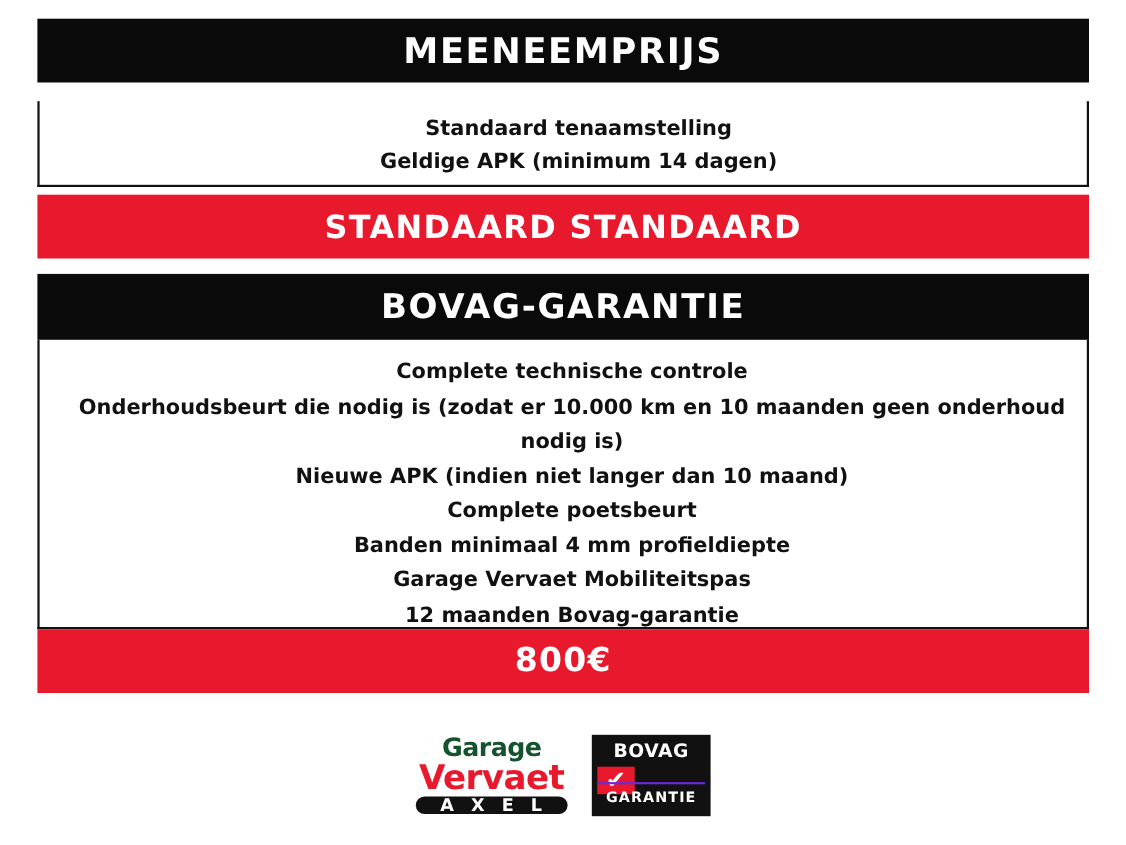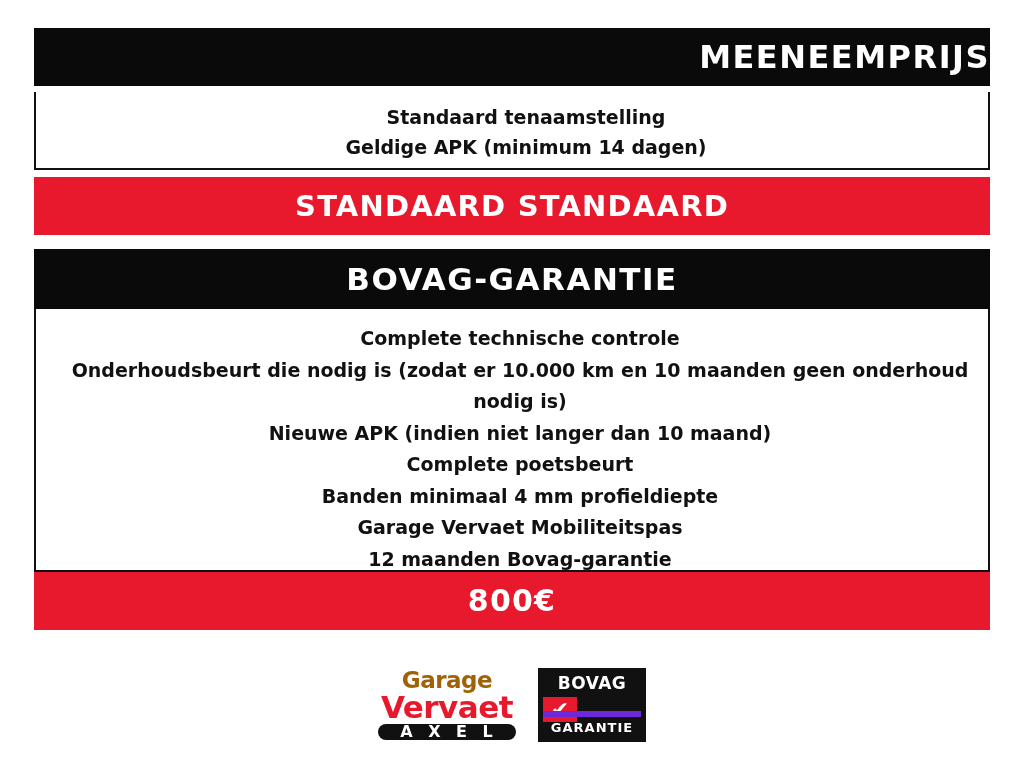--- a/index.html
+++ b/index.html
@@ -46,25 +46,24 @@
   .bordered {
     border-left: 2px solid #111111;
     border-right: 2px solid #111111;
   }
   .bordered-bottom {
     border-bottom: 2px solid #111111;
   }
 
   
   #block1-title {
-    top: 28px;
+    top: 17px;
     height: 58px;
     line-height: 58px;
     font-size: 32px;
-    text-align: right;
   }
   #block1-body {
     top: 92px;
     height: 78px;
     padding-top: 10px;
     font-size: 19px;
     line-height: 30px;
     padding-left: 28px;
   }
   #block1-body .line { display: block; }
@@ -116,21 +115,21 @@
   }
   .garage-logo {
     position: relative;
     width: 138px;
     height: 74px;
     text-align: center;
   }
   .garage-word {
     font-size: 23px;
     font-weight: bold;
-    color: #a16207;
+    color: #14532d;
     line-height: 24px;
     letter-spacing: -0.5px;
   }
   .vervaet-word {
     font-size: 31px;
     font-weight: bold;
     color: #e8192c;
     line-height: 30px;
     letter-spacing: -0.5px;
   }
@@ -175,21 +174,21 @@
     width: 34px;
     background: #e8192c;
     color: #ffffff;
     font-size: 22px;
     display: flex;
     align-items: center;
     justify-content: center;
   }
   .bovag-bottom {
     flex: 1;
-    border-top: 6px solid #6d28d9;
+    border-top: 2px solid #6d28d9;
     margin-top: 4px;
     color: #ffffff;
     font-size: 13px;
     font-weight: bold;
     letter-spacing: 1px;
     display: flex;
     align-items: center;
     justify-content: center;
   }
 </style>

